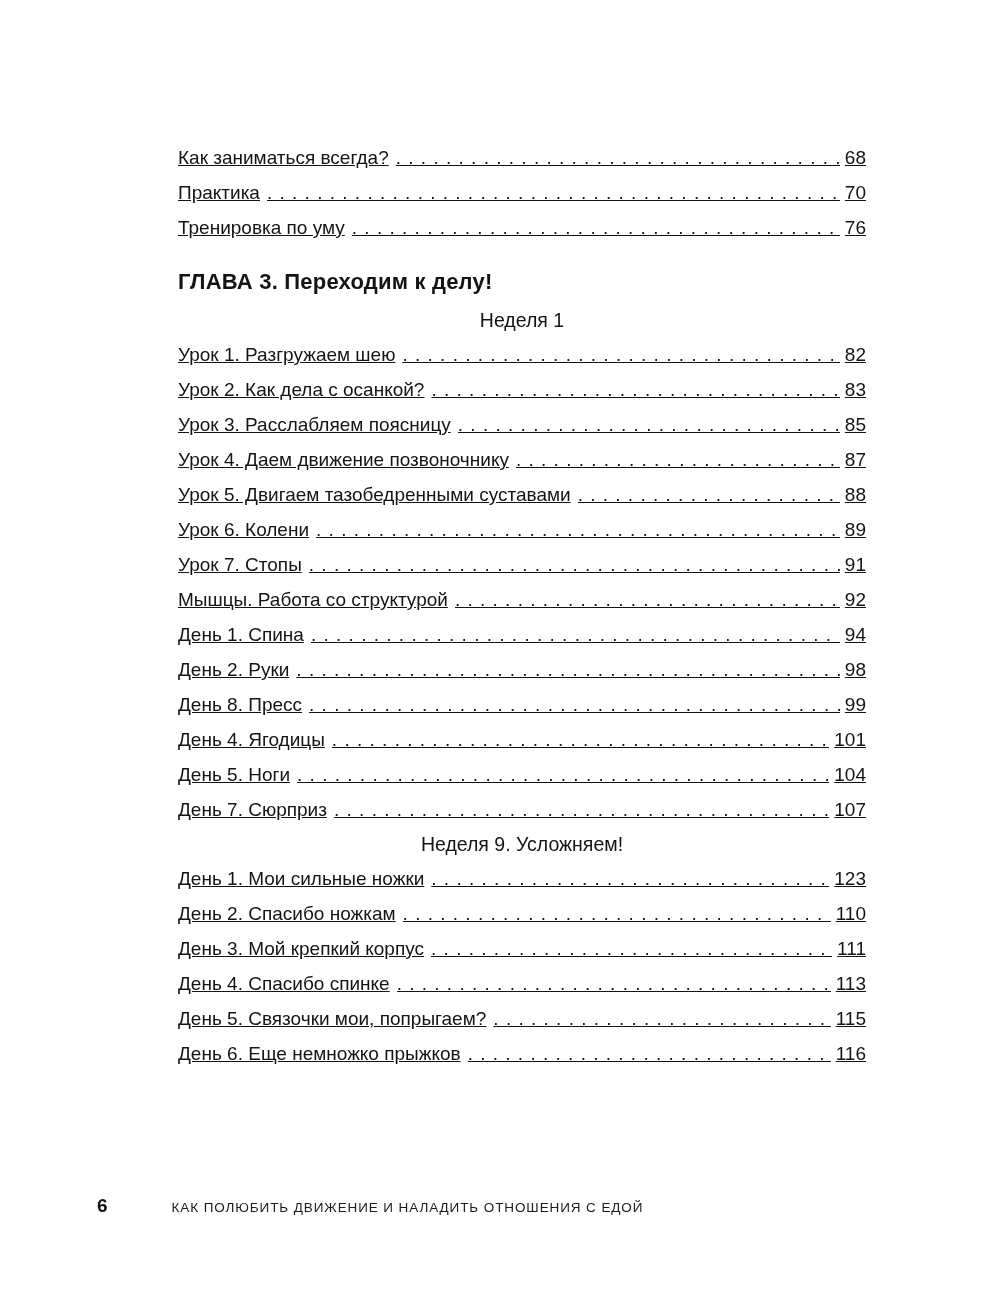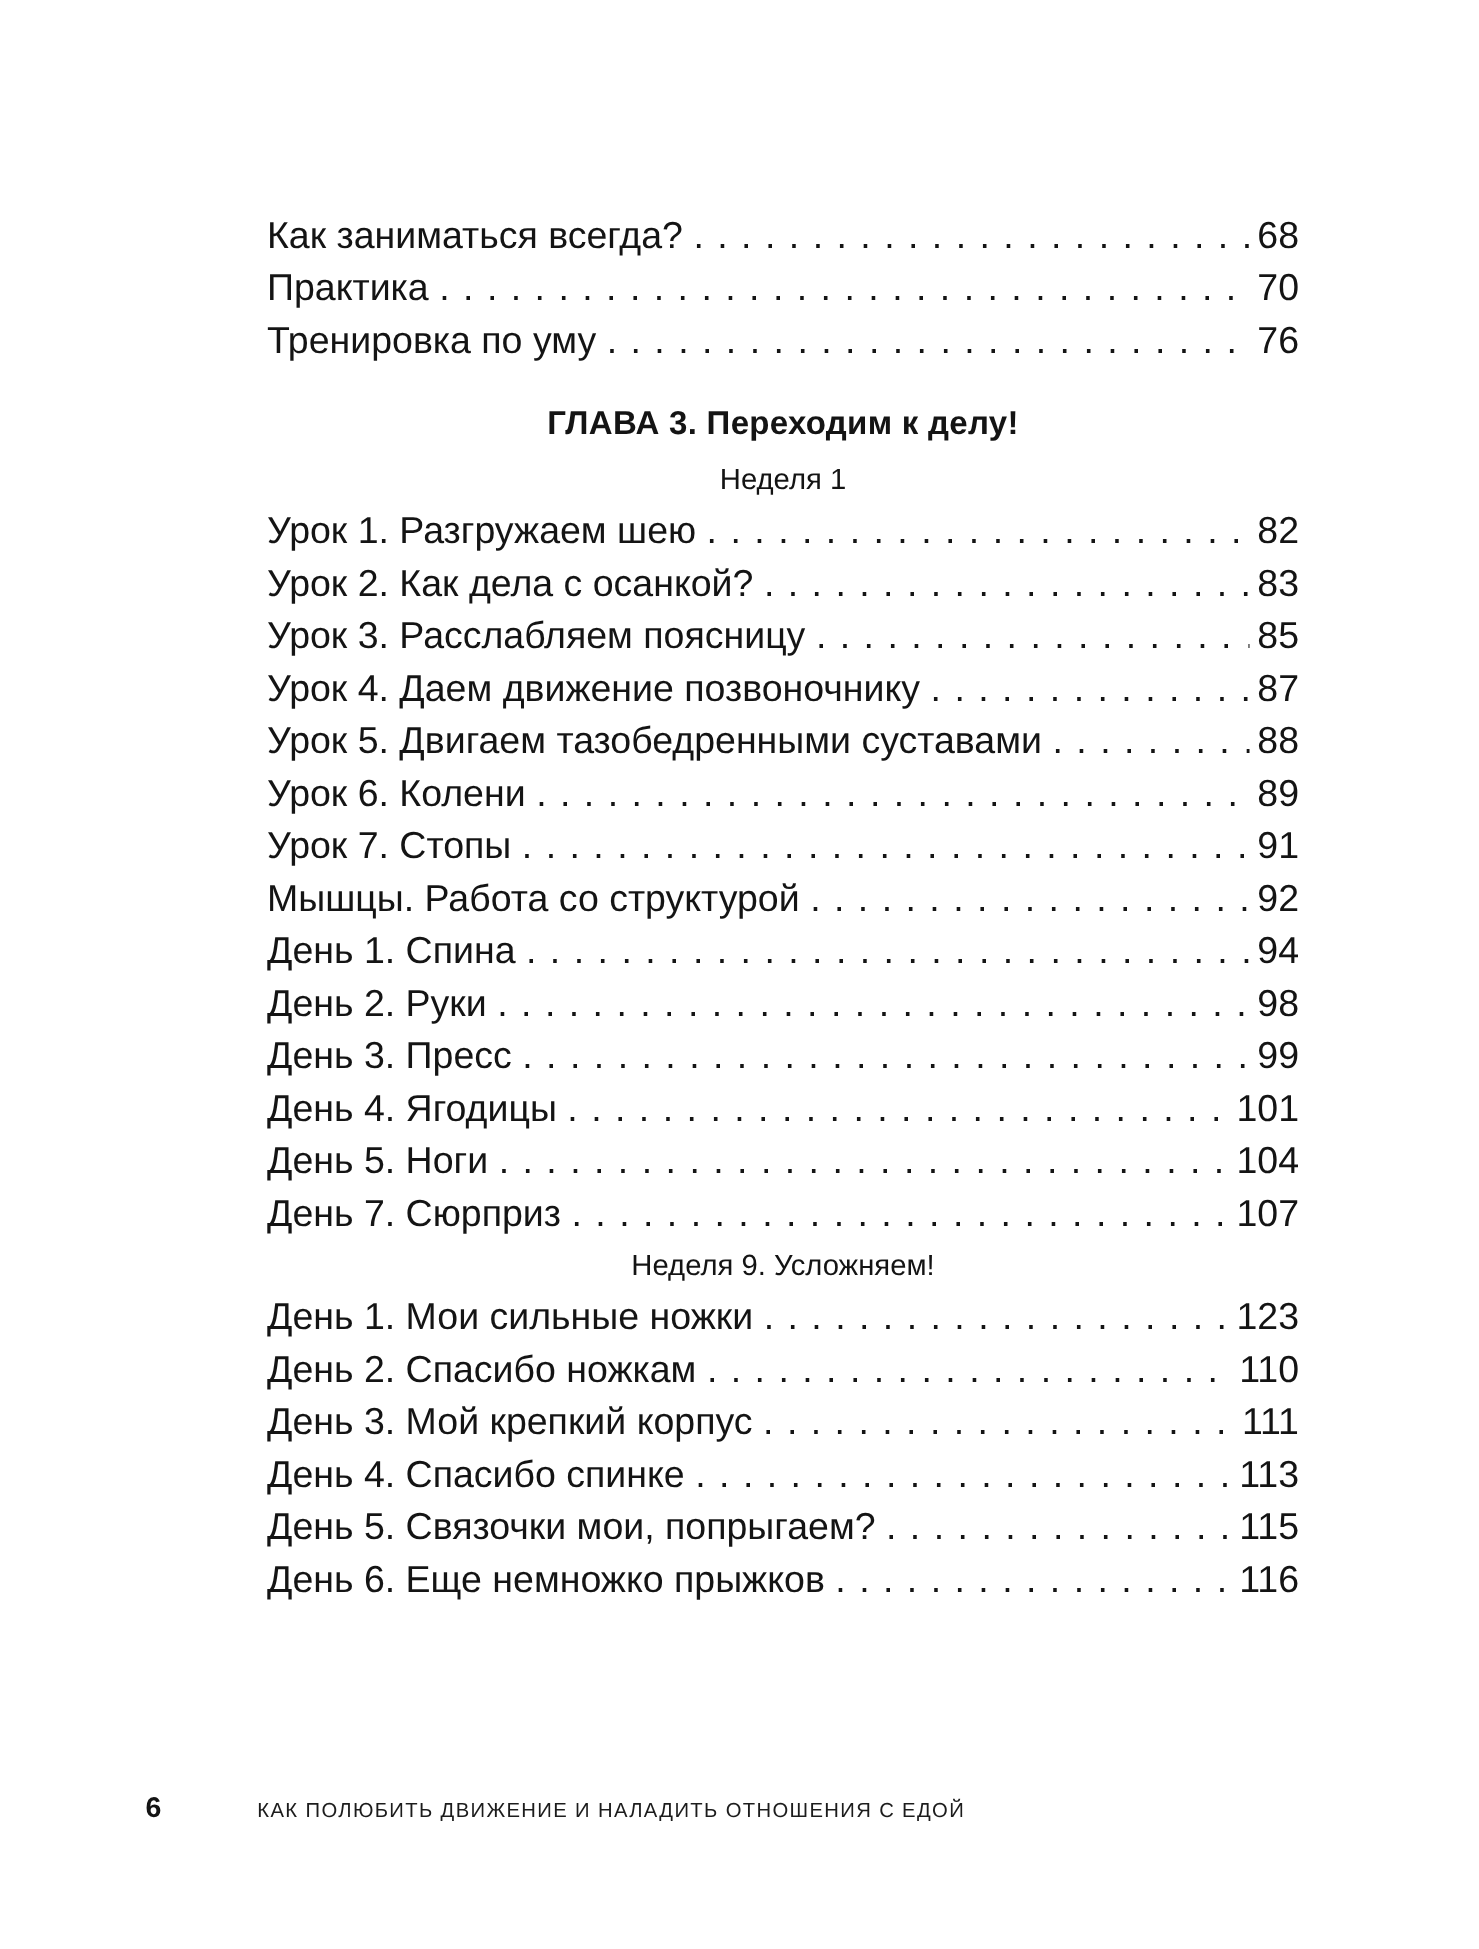--- a/index.html
+++ b/index.html
@@ -2,32 +2,32 @@
 <html><head>
 <meta charset="utf-8">
 <style>
   html,body{margin:0;padding:0;}
   body{
     width:986px;height:1299px;background:#ffffff;position:relative;overflow:hidden;
     font-family:"Liberation Sans",sans-serif;color:#141414;
     -webkit-font-smoothing:antialiased;
   }
   .toc{position:absolute;left:178px;top:140px;width:688px;}
-  .row{display:flex;align-items:center;font-size:25px;line-height:35px;}
+  .row{display:flex;align-items:center;font-size:19px;line-height:35px;text-decoration:underline;}
   .row .title{flex:none;white-space:nowrap;}
   .row .dots{
     flex:1 1 auto;overflow:hidden;white-space:nowrap;
     margin:0 5px 0 7px;letter-spacing:1px;color:#141414;
   }
   .row .dots::before{
     content:". . . . . . . . . . . . . . . . . . . . . . . . . . . . . . . . . . . . . . . . . . . . . . . . . . . . . . . . . . . . . . . . . . . . . . . . . . . . . . . . . . . . . . . . . . . . . . . . . . . .";
   }
   .row .pagenum{flex:none;white-space:nowrap;text-align:right;}
   .chapter-heading{
-    font-weight:bold;font-size:22px;line-height:30px;text-align:center;
+    font-weight:bold;font-size:22px;line-height:30px;text-align:left;
     margin:22px 0 6px 0;letter-spacing:0.2px;
   }
   .section-heading{
     font-weight:normal;font-size:19.5px;line-height:34px;text-align:center;
   }
   .footer{position:absolute;left:97px;top:1196px;width:792px;display:flex;align-items:baseline;}
   .footer-num{font-weight:bold;font-size:19px;line-height:20px;}
   .footer-title{
     font-size:13.5px;letter-spacing:0.9px;margin-left:64px;font-weight:500;
     line-height:20px;color:#1c1c1c;
@@ -104,21 +104,21 @@
     <span class="title">День 1. Спина</span>
     <span class="dots"></span>
     <span class="pagenum">94</span>
   </div>
   <div class="row">
     <span class="title">День 2. Руки</span>
     <span class="dots"></span>
     <span class="pagenum">98</span>
   </div>
   <div class="row">
-    <span class="title">День 3. Пресс</span>
+    <span class="title">День 8. Пресс</span>
     <span class="dots"></span>
     <span class="pagenum">99</span>
   </div>
   <div class="row">
     <span class="title">День 4. Ягодицы</span>
     <span class="dots"></span>
     <span class="pagenum">101</span>
   </div>
   <div class="row">
     <span class="title">День 5. Ноги</span>

